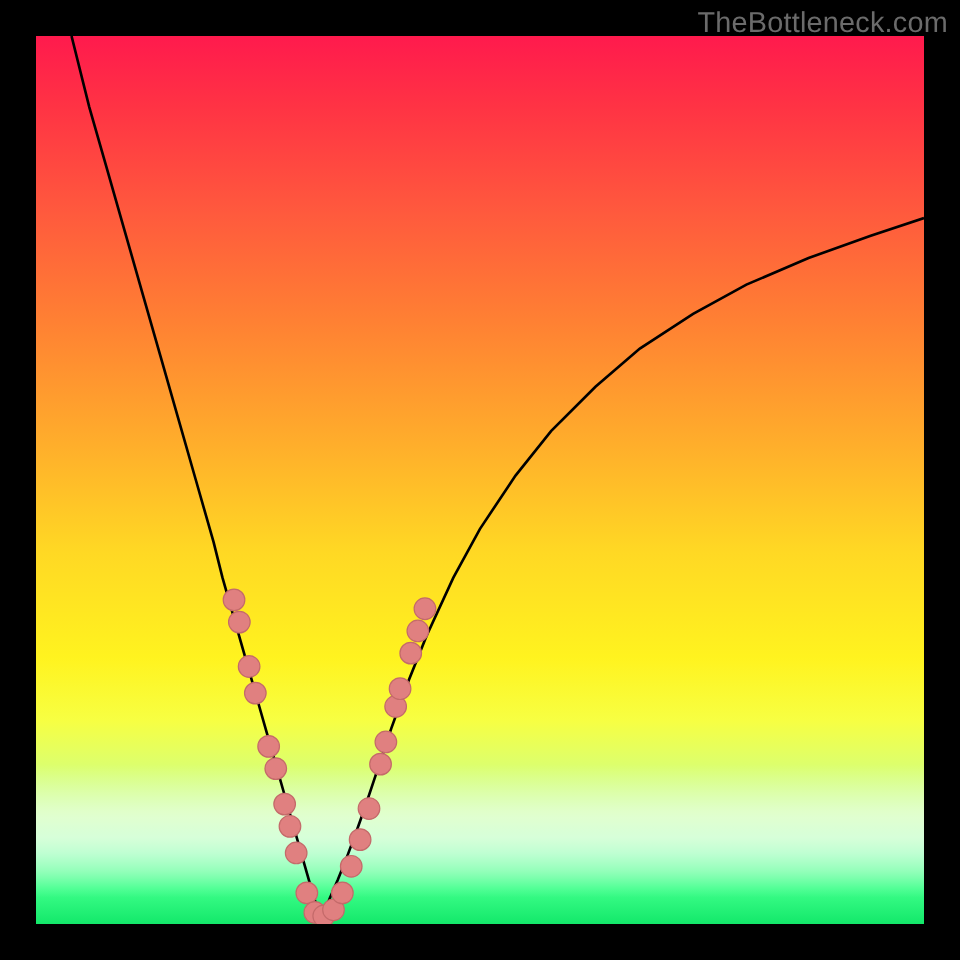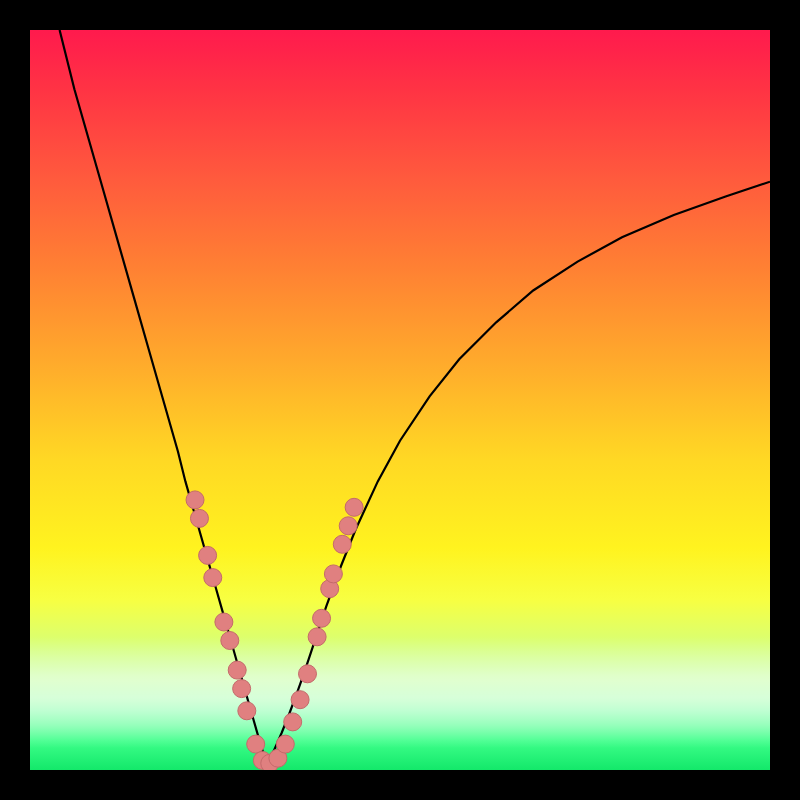--- a/index.html
+++ b/index.html
@@ -112,13 +112,14 @@
           <circle cx="287.12" cy="606.80" r="9" class="dot"></circle>
           <circle cx="291.56" cy="588.30" r="9" class="dot"></circle>
           <circle cx="299.70" cy="558.70" r="9" class="dot"></circle>
           <circle cx="303.40" cy="543.90" r="9" class="dot"></circle>
           <circle cx="312.28" cy="514.30" r="9" class="dot"></circle>
           <circle cx="318.20" cy="495.80" r="9" class="dot"></circle>
           <circle cx="324.12" cy="477.30" r="9" class="dot"></circle>
         </g>
     </svg>
   </div>
+  <div class="watermark">TheBottleneck.com</div>
 </div>
 
 </body></html>

